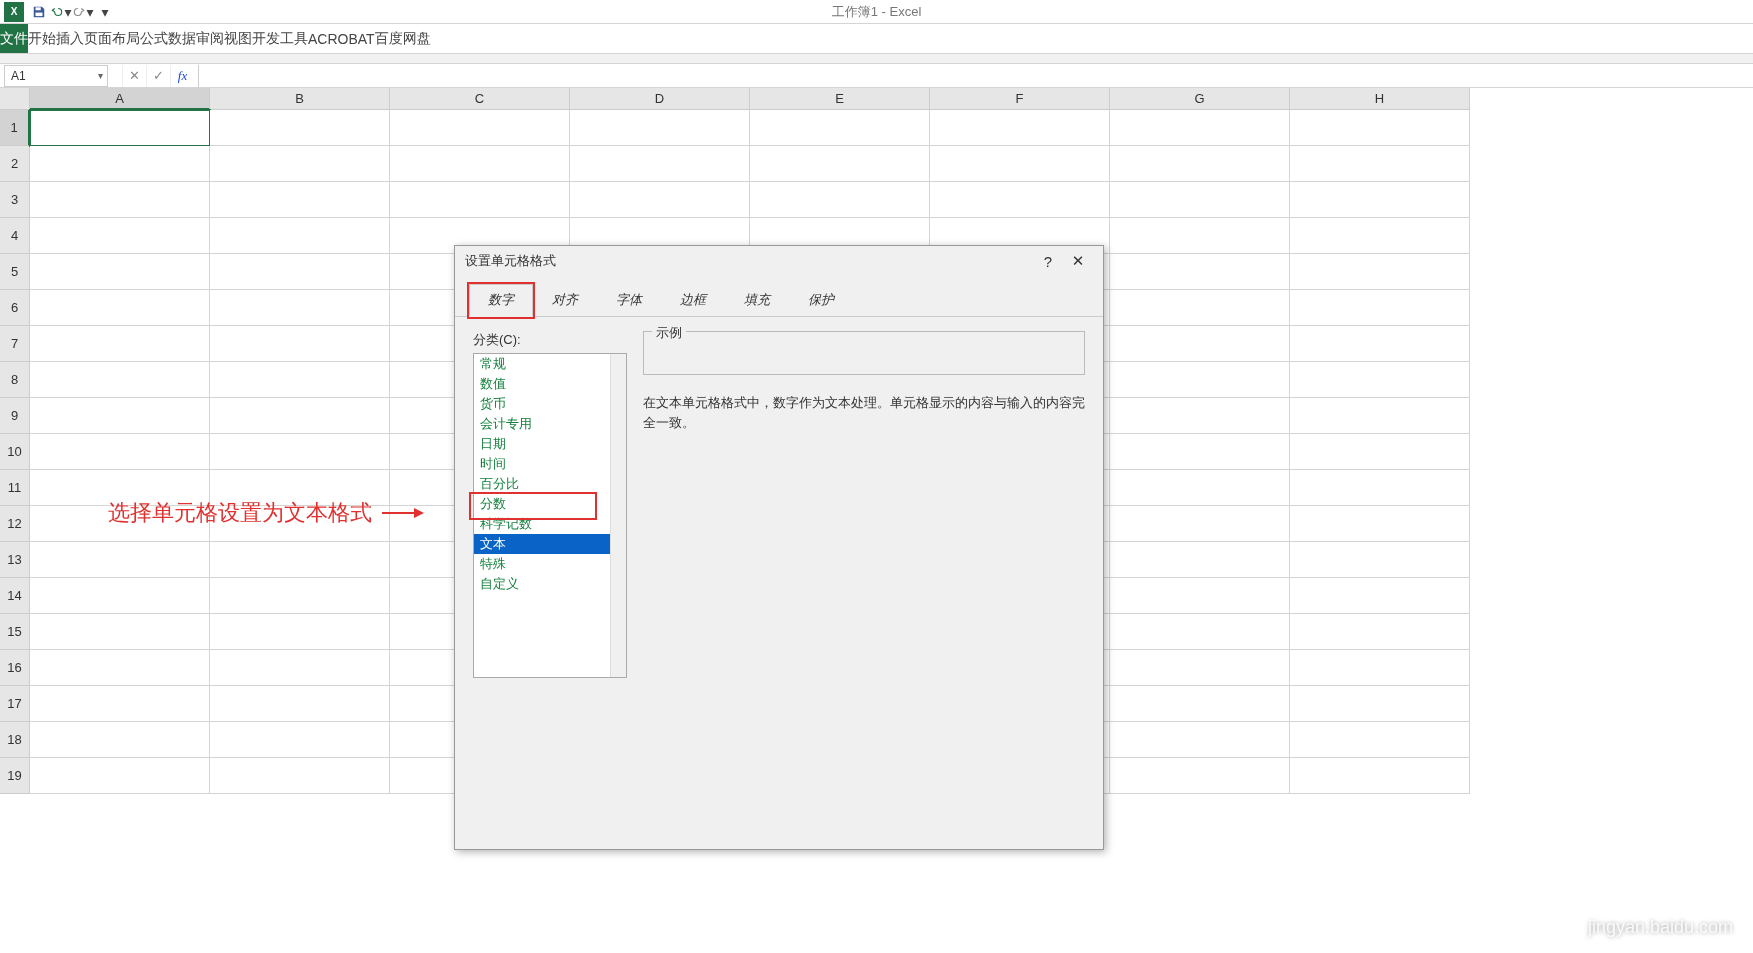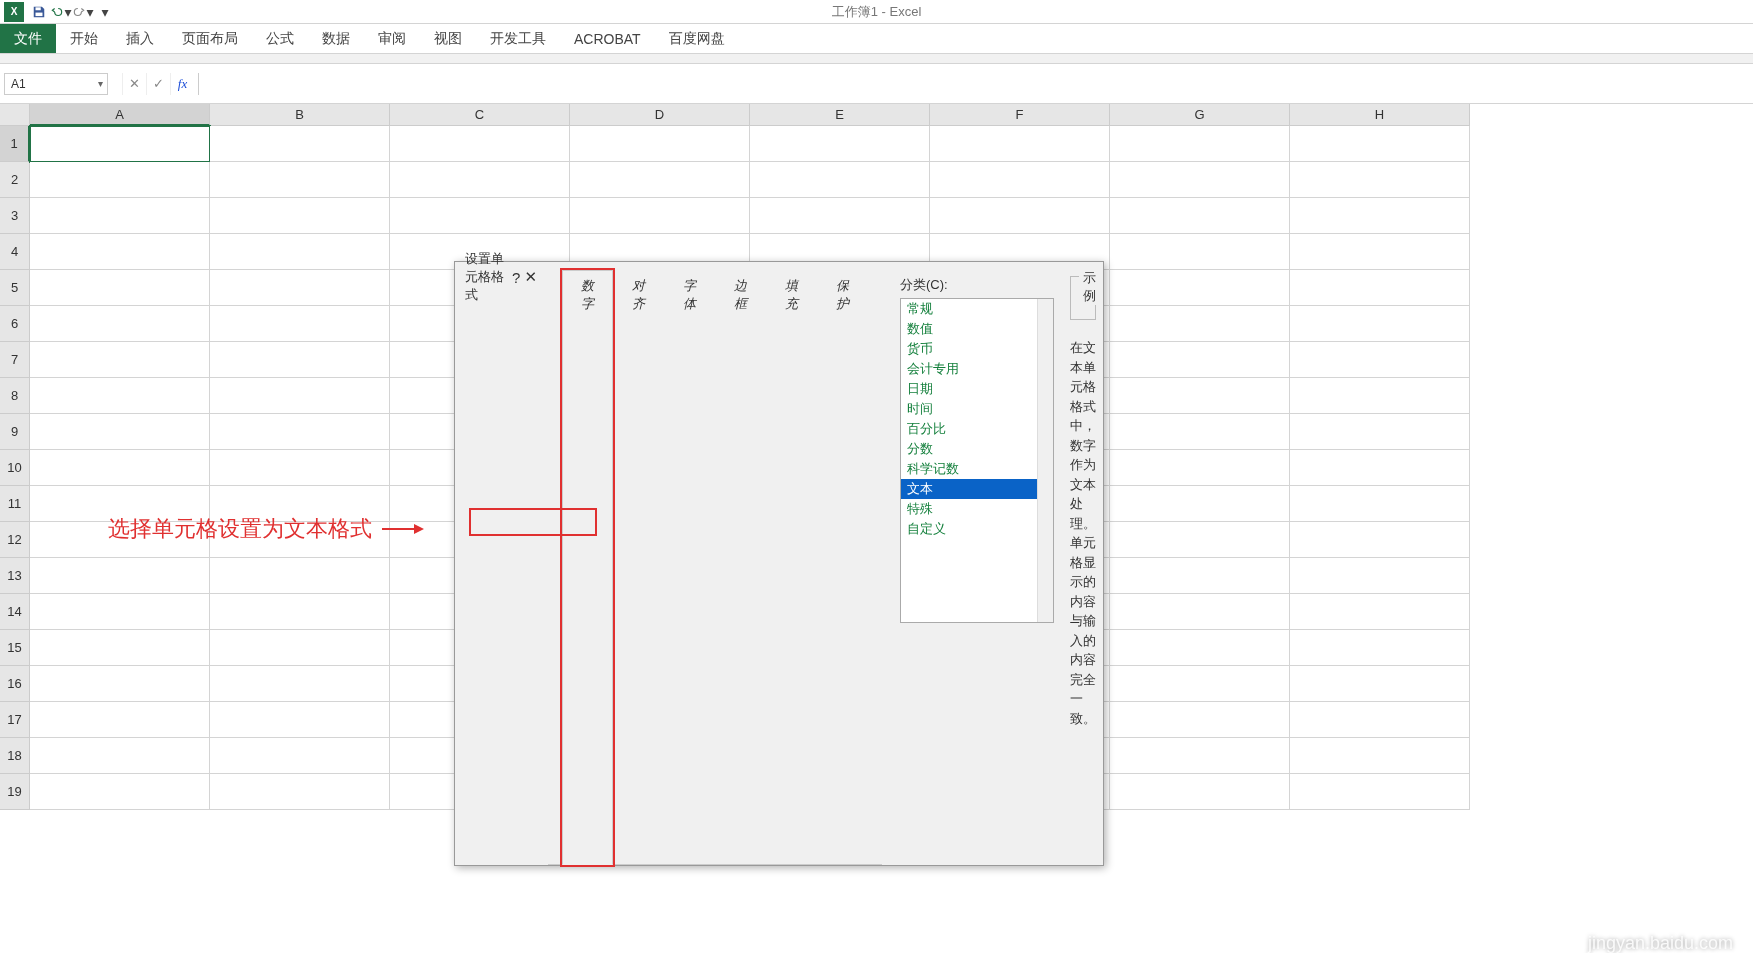--- a/index.html
+++ b/index.html
@@ -7,26 +7,26 @@
 
 
 .title-bar { height:24px; background:#fff; display:flex; align-items:center; border-bottom:1px solid #d4d4d4; position:relative; }
 .title-bar .excel-icon { width:20px; height:20px; background:#217346; margin:0 4px; display:flex; align-items:center; justify-content:center; color:#fff; font-size:10px; font-weight:bold; }
 .qat-btn { width:22px; height:22px; display:flex; align-items:center; justify-content:center; color:#444; font-size:14px; cursor:pointer; }
 .qat-btn svg { width:14px; height:14px; }
 .doc-title { position:absolute; left:50%; transform:translateX(-50%); color:#777; font-size:13px; }
 
 
 .ribbon-tabs { height:30px; background:#fff; display:flex; align-items:stretch; border-bottom:1px solid #d4d4d4; }
-.ribbon-tab { padding:0 14px; display:flex; align-items:center; font-size:14px; color:#444; cursor:pointer; }
+.ribbon-tab { padding:0 0; display:flex; align-items:center; font-size:14px; color:#444; cursor:pointer; }
 .ribbon-tab.file { background:#217346; color:#fff; font-weight:normal; }
 .ribbon-blank { height:10px; background:#f1f1f1; border-bottom:1px solid #d4d4d4; }
 
 
-.formula-bar { height:40px; display:flex; align-items:center; border-bottom:1px solid #d4d4d4; background:#fff;text-align:right; }
+.formula-bar { height:24px; display:flex; align-items:center; border-bottom:1px solid #d4d4d4; background:#fff;text-align:right; }
 .name-box { width:104px; height:22px; border:1px solid #ccc; margin-left:4px; display:flex; align-items:center; padding:0 6px; font-size:12px; color:#333; position:relative; }
 .name-box::after { content:"▾"; position:absolute; right:4px; color:#666; font-size:10px; }
 .fb-btn { width:24px; height:22px; display:flex; align-items:center; justify-content:center; color:#888; font-size:13px; border-left:1px solid #eee; }
 .fx { font-style:italic; font-family:serif; color:#1d4ed8; }
 .formula-input { flex:1; height:22px; border-left:1px solid #ccc; margin-left:4px; }
 
 
 .grid-wrap { position:relative; background:#fff; }
 .sel-all { position:absolute; left:0; top:0; width:30px; height:22px; background:#e6e6e6; border-right:1px solid #ccc; border-bottom:1px solid #ccc; }
 .col-headers { position:absolute; left:30px; top:0; right:0; height:22px; display:flex; }
@@ -39,21 +39,21 @@
 .row { display:flex; height:36px; }
 .cell { width:180px; border-right:1px solid #d4d4d4; border-bottom:1px solid #d4d4d4; background:#fff; }
 .cell.active { outline:2px solid #217346; outline-offset:-1px; }
 
 
 .annotation { position:absolute; left:108px; top:410px; color:#e03030; font-size:22px; display:flex; align-items:center; gap:10px; }
 .annotation .arrow { width:40px; height:2px; background:#e03030; position:relative; }
 .annotation .arrow::after { content:""; position:absolute; right:-2px; top:-4px; border-left:10px solid #e03030; border-top:5px solid transparent; border-bottom:5px solid transparent; }
 
 
-.modal { position:absolute; left:454px; top:157px; width:650px; height:605px; background:#f0f0f0; border:1px solid #999; box-shadow:2px 2px 8px rgba(0,0,0,.3); display:flex; flex-direction:row; }
+.modal { position:absolute; left:454px; top:157px; width:650px; height:605px; background:#f0f0f0; border:1px solid #999; box-shadow:2px 2px 8px rgba(0,0,0,.3); display:flex; flex-direction:column; }
 .modal-title { height:30px; display:flex; align-items:center; padding:0 10px; font-size:13px; color:#333; }
 .modal-title .spacer { flex:1; }
 .modal-title .help, .modal-title .close { width:30px; text-align:center; cursor:pointer; font-size:15px; color:#333; }
 .modal-tabs { display:flex; padding:8px 14px 0 14px; gap:0; border-bottom:1px solid #ccc; }
 .modal-tab { padding:6px 18px; font-size:13px; color:#333; cursor:pointer; border:1px solid transparent;font-style:italic; }
 .modal-tab.active { background:#f0f0f0; border:1px solid #ccc; border-bottom:1px solid #f0f0f0; margin-bottom:-1px; }
 .red-box { outline:2px solid #e03030; }
 .modal-body { flex:1; padding:14px 18px; display:flex; gap:16px; }
 .cat-col { width:154px; }
 .cat-label { font-size:13px; margin-bottom:4px; color:#333; }

